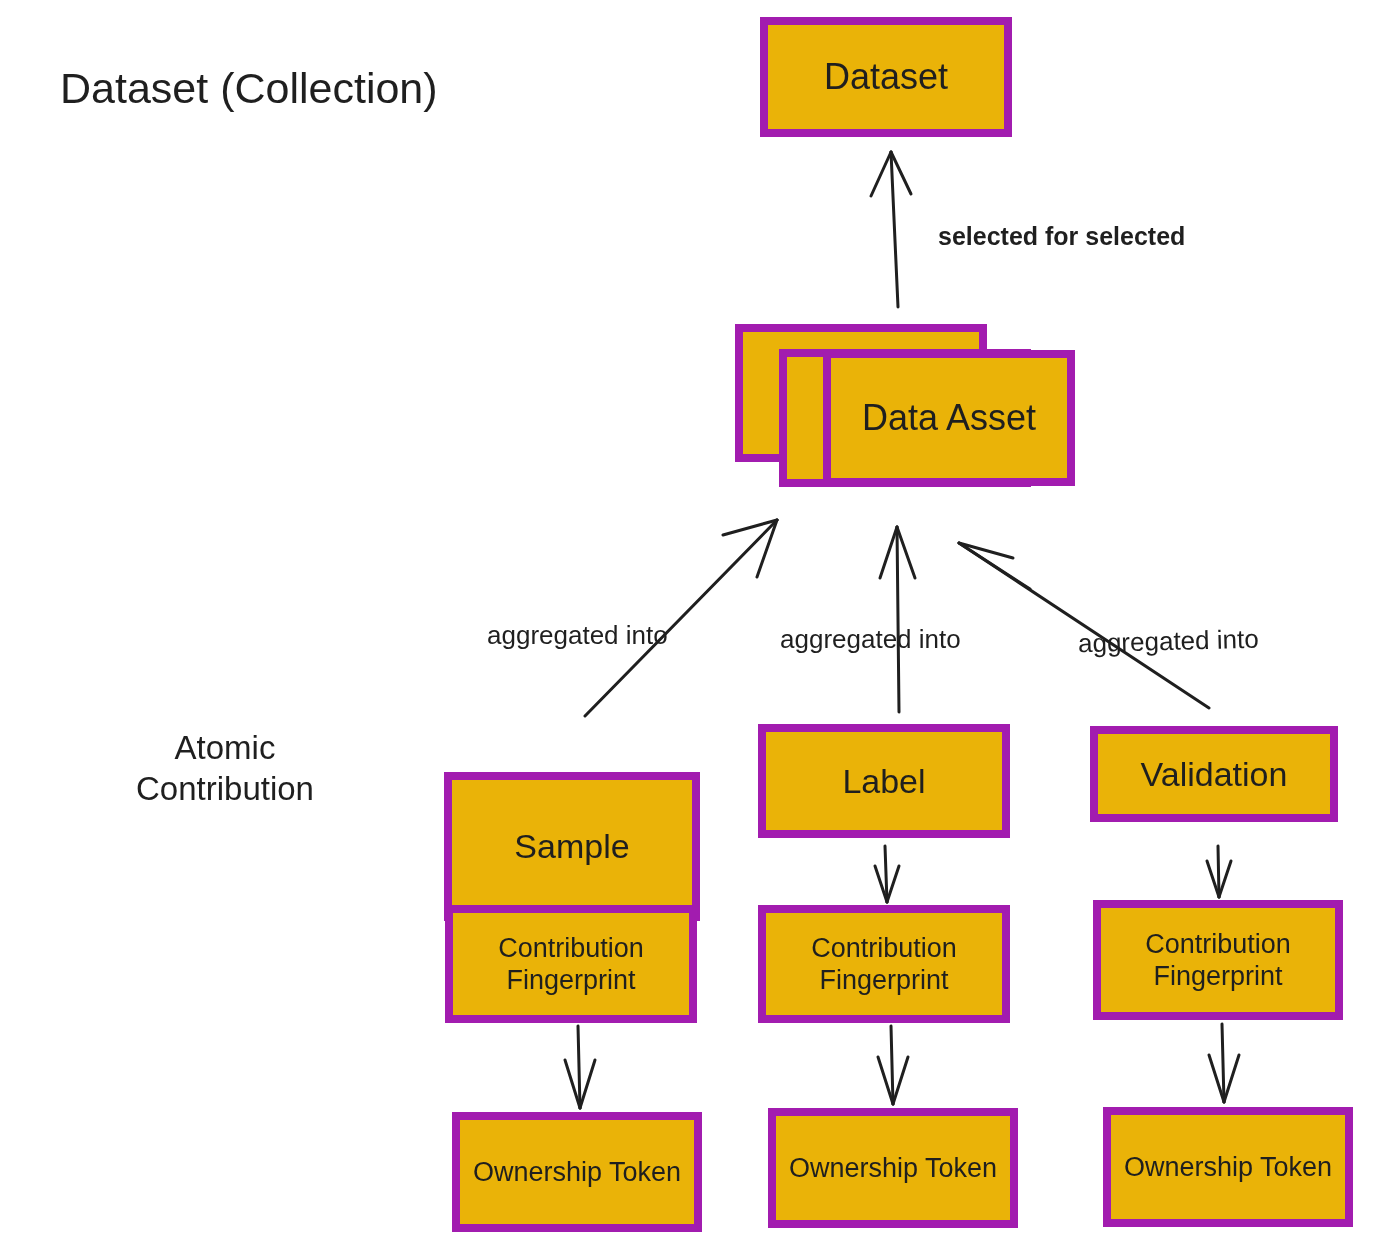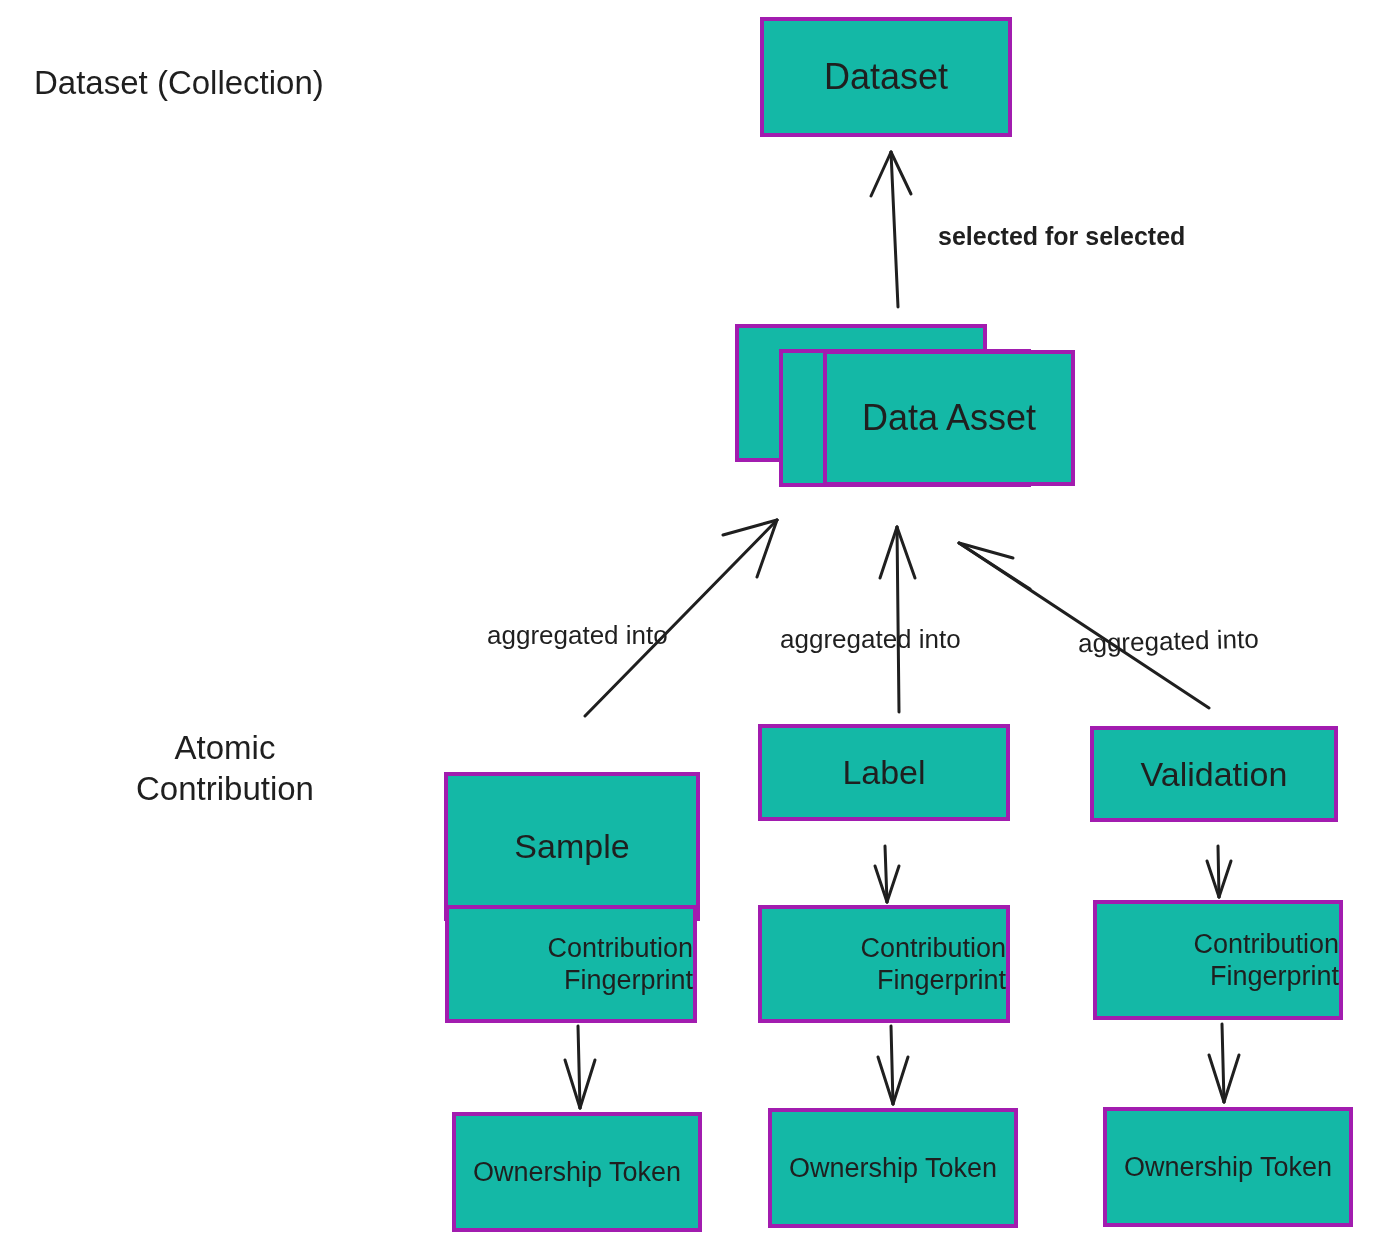--- a/index.html
+++ b/index.html
@@ -23,54 +23,54 @@
     position: absolute;
     left: 0;
     top: 0;
     width: 1373px;
     height: 1250px;
     pointer-events: none;
   }
   .node {
     position: absolute;
     box-sizing: border-box;
-    border: 4px solid #a21caf;
-    background: #14b8a6;
+    border: 8px solid #a21caf;
+    background: #eab308;
     display: flex;
     align-items: center;
     justify-content: center;
-    text-align: right;
+    text-align: center;
     line-height: 1.2;
   }
   .tier-label {
     position: absolute;
     color: #1f1f1f;
     text-align: left;
     line-height: 1.25;
     white-space: pre-line;
   }
   .edge-label {
     position: absolute;
     color: #1f1f1f;
     white-space: nowrap;
     background: transparent;
   }
   
-  #tier-dataset      { left: 34px;  top: 62px;  font-size: 33px; }
+  #tier-dataset      { left: 60px;  top: 62px;  font-size: 43px; }
   #tier-composite    { left: 22px;  top: 363px; font-size: 33px; }
   #tier-atomic       { left: 110px; top: 727px; font-size: 33px; width: 230px; text-align: center; }
 
   #node-dataset      { left: 760px; top: 17px;  width: 252px; height: 120px; font-size: 36px; }
 
   #node-asset-back   { left: 735px; top: 324px; width: 252px; height: 138px; }
   #node-asset-mid    { left: 779px; top: 349px; width: 252px; height: 138px; }
   #node-asset-front  { left: 823px; top: 350px; width: 252px; height: 136px; font-size: 36px; }
 
   #node-sample       { left: 444px; top: 724px; width: 256px; height: 149px; font-size: 34px; margin-top: 48px; }
-  #node-label        { left: 758px; top: 724px; width: 252px; height: 97px; font-size: 34px; }
+  #node-label        { left: 758px; top: 724px; width: 252px; height: 114px; font-size: 34px; }
   #node-validation   { left: 1090px; top: 726px; width: 248px; height: 96px; font-size: 34px; }
 
   #node-fp-1         { left: 445px;  top: 905px; width: 252px; height: 118px; font-size: 27px; }
   #node-fp-2         { left: 758px;  top: 905px; width: 252px; height: 118px; font-size: 27px; }
   #node-fp-3         { left: 1093px; top: 900px; width: 250px; height: 120px; font-size: 27px; }
 
   #node-tok-1        { left: 452px;  top: 1112px; width: 250px; height: 120px; font-size: 27px; }
   #node-tok-2        { left: 768px;  top: 1108px; width: 250px; height: 120px; font-size: 27px; }
   #node-tok-3        { left: 1103px; top: 1107px; width: 250px; height: 120px; font-size: 27px; }
 

